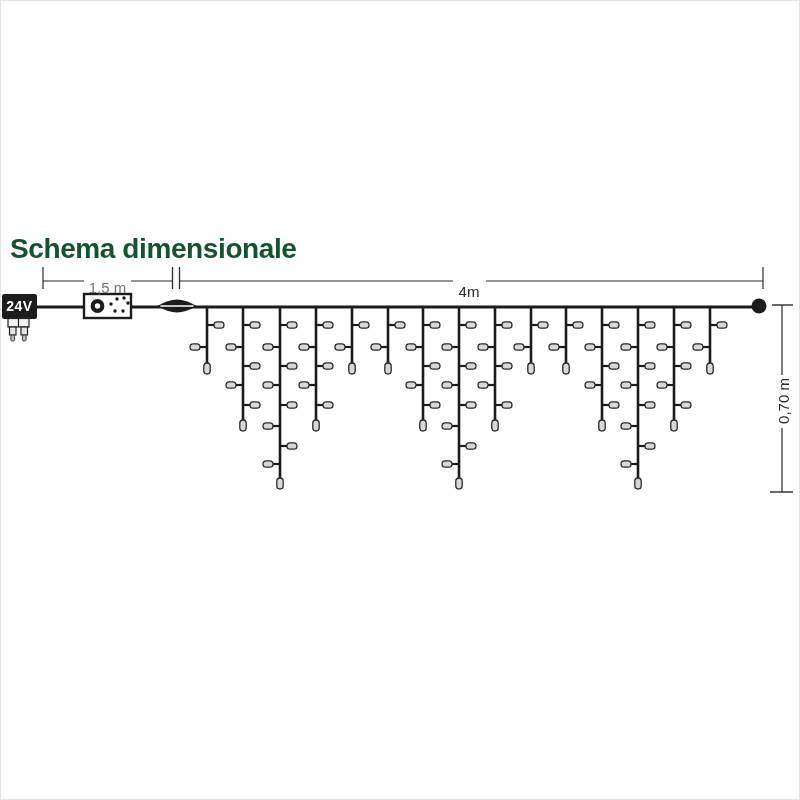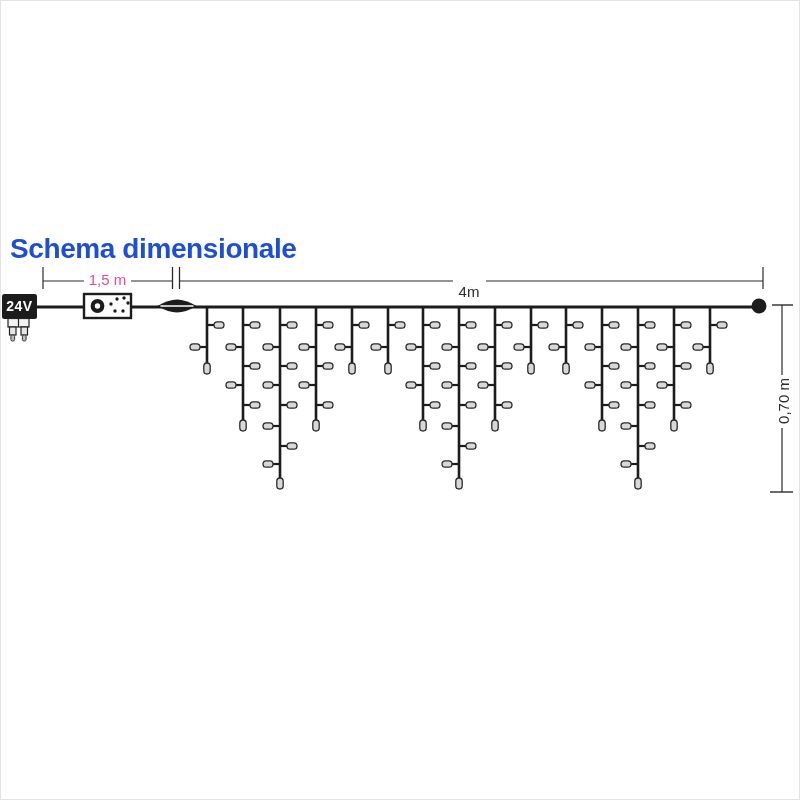--- a/index.html
+++ b/index.html
@@ -275,17 +275,17 @@
     <g>
       <line x1="710" y1="307" x2="710" y2="363" stroke="#1c1c1c" stroke-width="2.6" stroke-linecap="butt"></line>
       <line x1="710" y1="325" x2="717" y2="325" stroke="#1c1c1c" stroke-width="2.2" stroke-linecap="butt"></line>
       <rect x="717" y="321.8" width="10" height="6.4" rx="3.2" fill="#d8d8d8" stroke="#2a2a2a" stroke-width="1.3"></rect>
       <line x1="710" y1="347" x2="703" y2="347" stroke="#1c1c1c" stroke-width="2.2" stroke-linecap="butt"></line>
       <rect x="693" y="343.8" width="10" height="6.4" rx="3.2" fill="#d8d8d8" stroke="#2a2a2a" stroke-width="1.3"></rect>
       <rect x="706.8" y="363" width="6.4" height="11" rx="3.2" fill="#d8d8d8" stroke="#2a2a2a" stroke-width="1.3"></rect>
     </g>
   </svg>
 
-<div class="page-title" style="color: #1d4ed8;">Schema dimensionale</div>
-<div class="dim-label dim-label-lead" style="color: #ec4899;">1,5 m</div>
+<div class="page-title" style="color: #14532d;">Schema dimensionale</div>
+<div class="dim-label dim-label-lead" style="color: #737373; margin-top: 8px;">1,5 m</div>
 <div class="dim-label dim-label-span" style="color: rgb(43, 43, 43);">4m</div>
 <div class="dim-label dim-label-drop" style="color: rgb(43, 43, 43);">0,70 m</div>
 <div class="plug-label">24V</div>
 
 </body></html>

